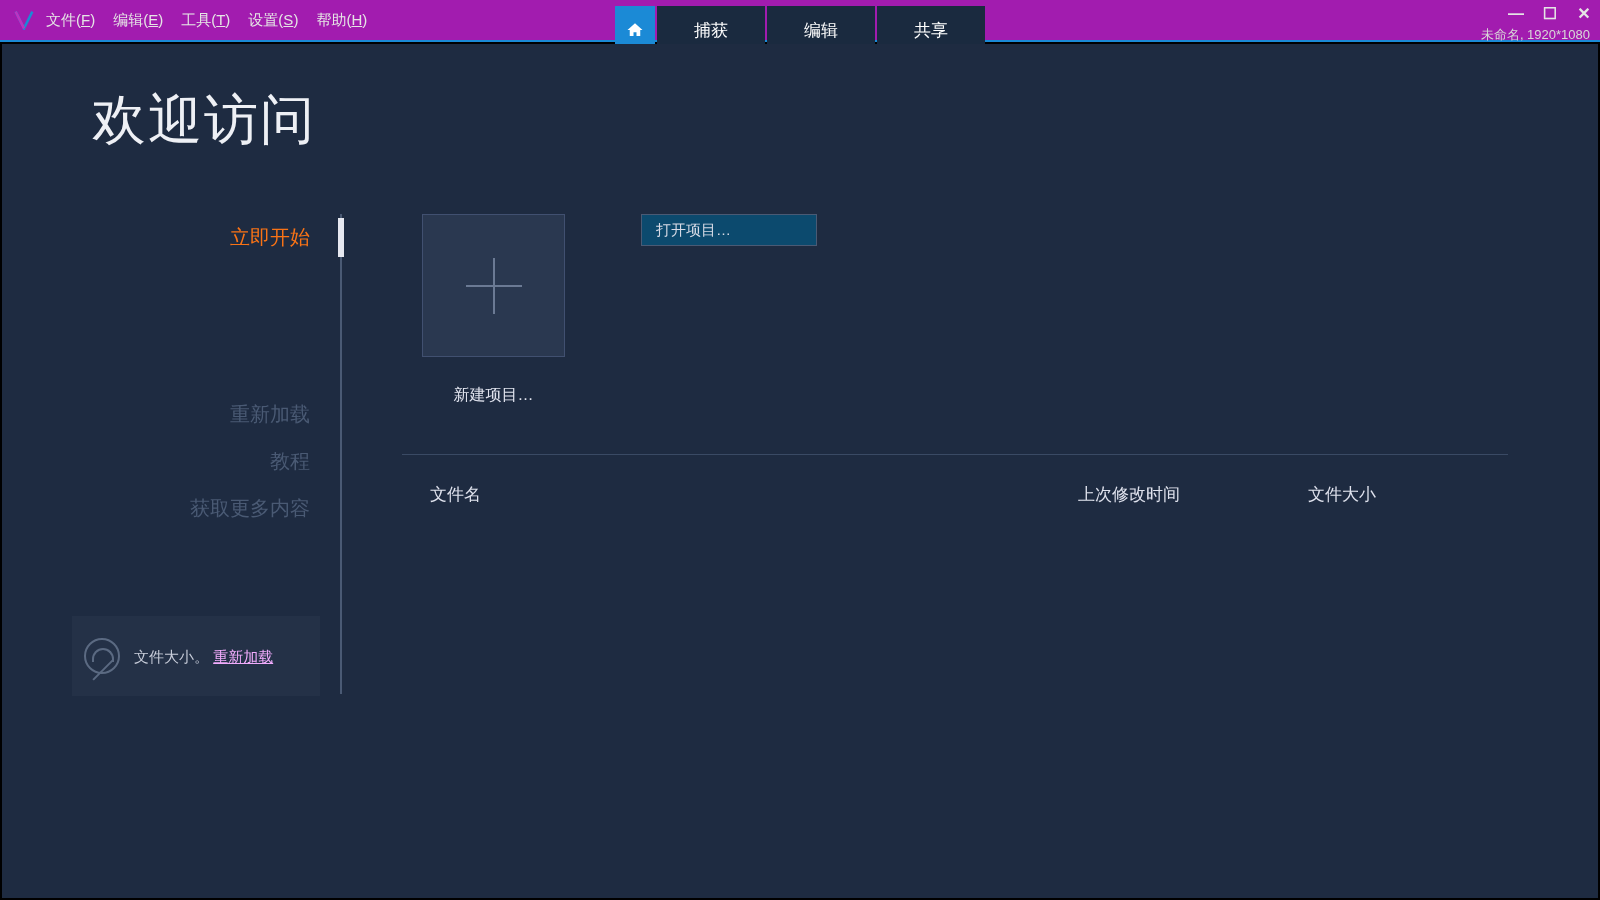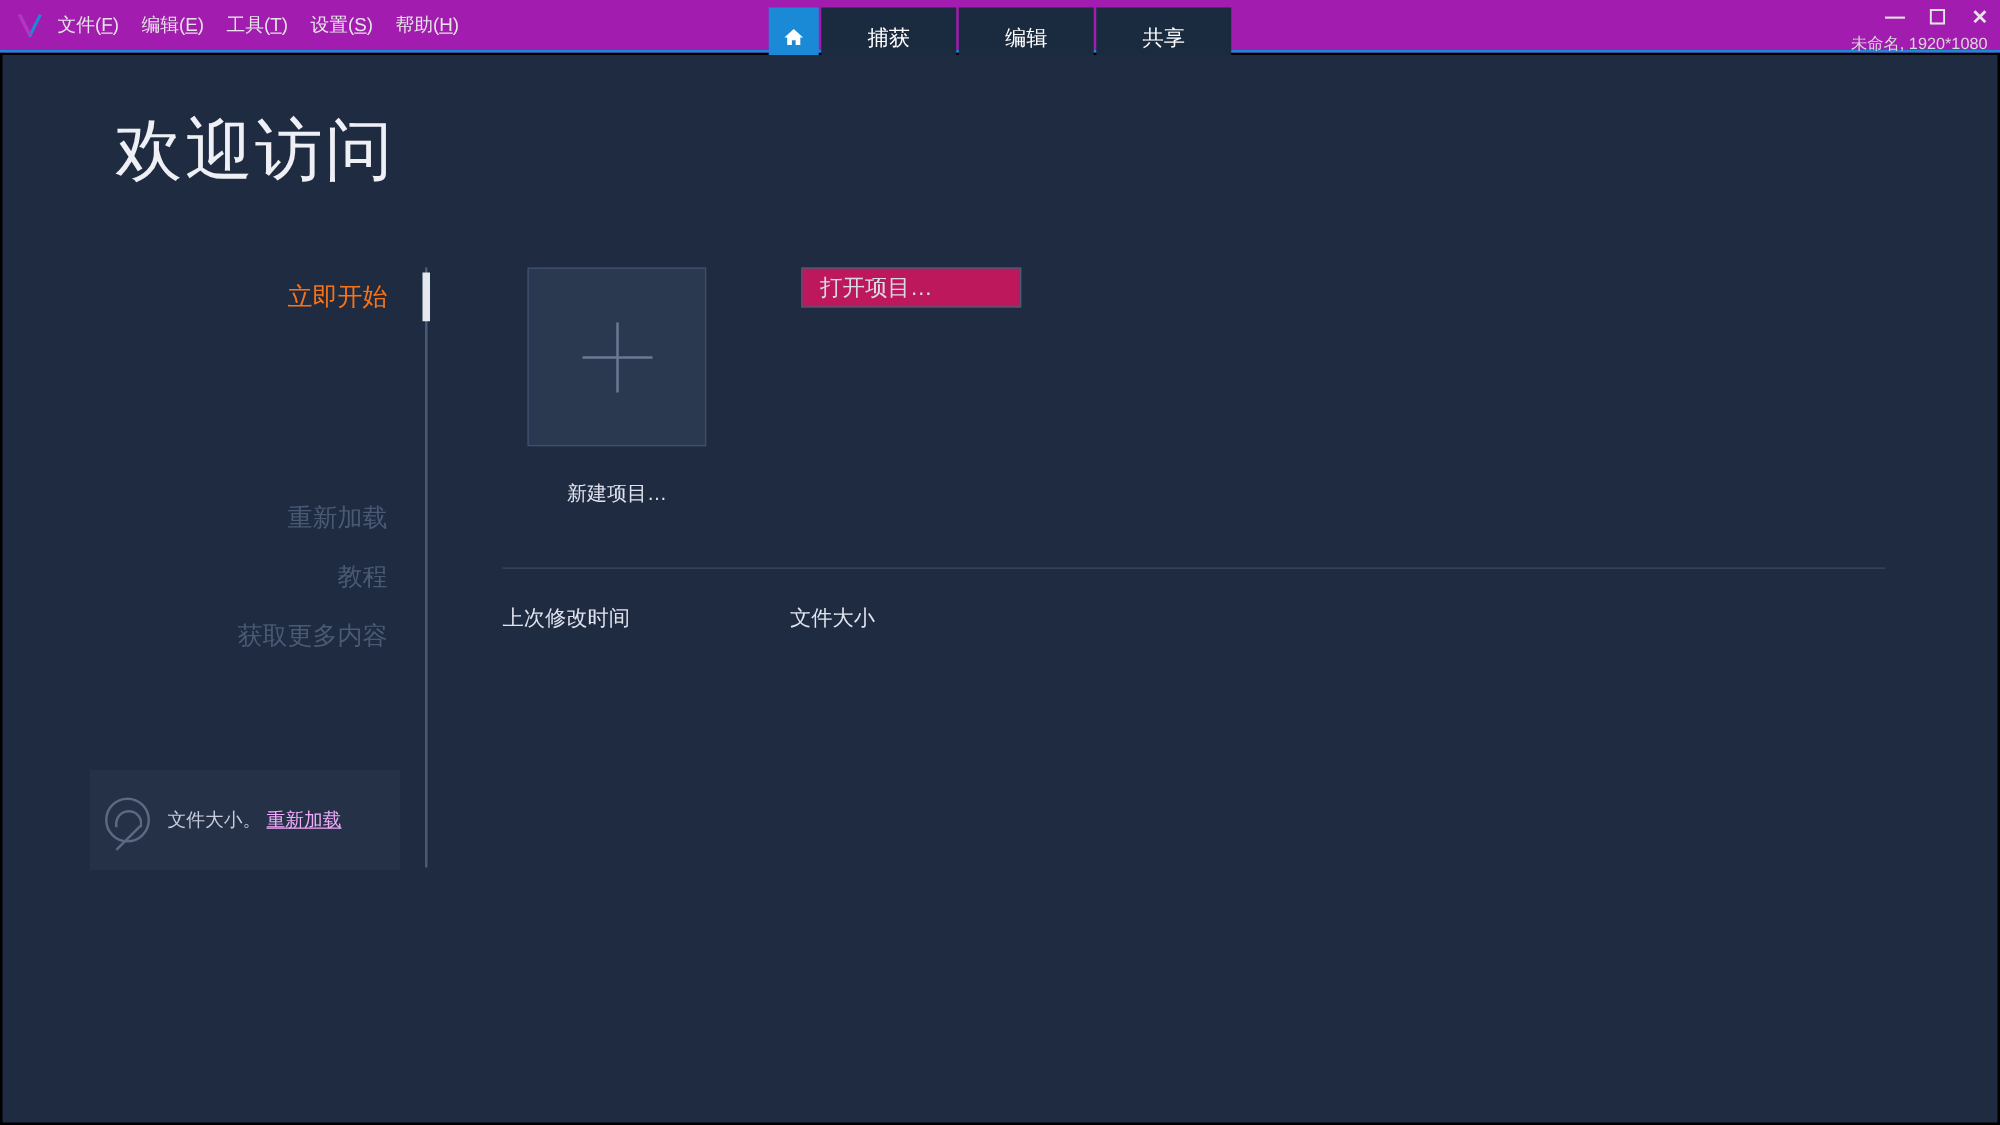--- a/index.html
+++ b/index.html
@@ -157,24 +157,24 @@
   .new-project-label {
     text-align: center;
     margin-top: 28px;
     font-size: 16px;
     color: #e0e3ee;
     width: 183px;
   }
   .open-project-btn {
     width: 176px; height: 32px;
     border: 1px solid #4a5a74;
-    background: #be185d;
+    background: #0c4a6e;
     display: flex; align-items: center;
     padding: 0 14px;
-    font-size: 18px; color: #d8dbe6;
+    font-size: 15px; color: #d8dbe6;
     cursor: pointer;
     margin-top: 0px;
   }
   .divider {
     border-top: 1px solid #3a4a64;
     margin: 48px 0 28px 0;
   }
   .file-header {
     display: flex;
     font-size: 17px;
@@ -245,17 +245,18 @@
           <div class="plus"></div>
         </div>
         <div class="new-project-label">新建项目…</div>
       </div>
       <div class="open-project-btn">打开项目…</div>
     </div>
 
     <div class="divider"></div>
 
     <div class="file-header">
+      <div class="col-name">文件名</div>
       <div class="col-modified">上次修改时间</div>
       <div class="col-size">文件大小</div>
     </div>
   </div>
 </div>
 
 </body></html>

